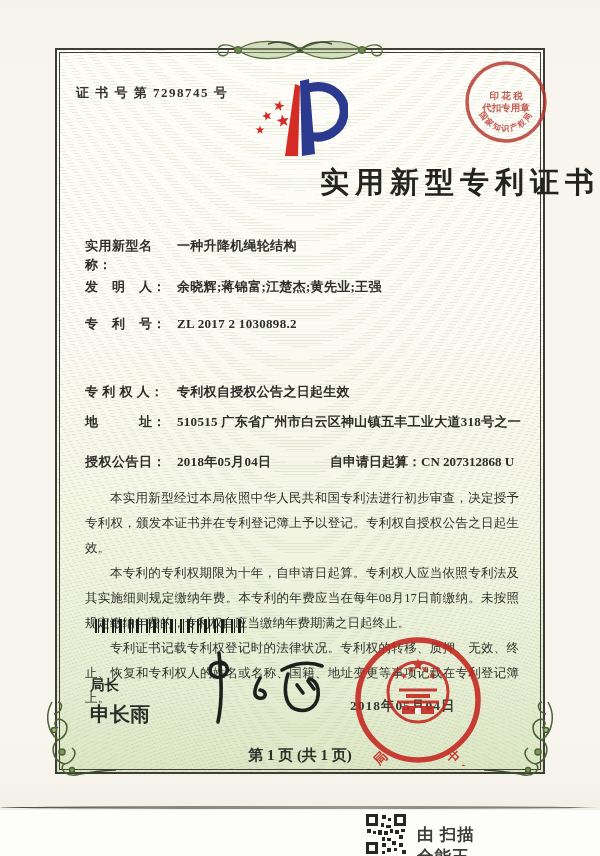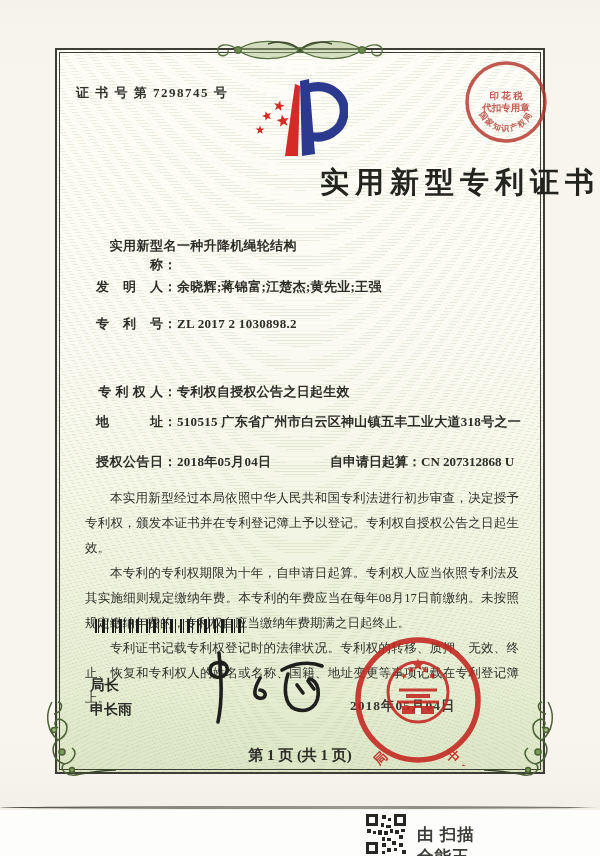--- a/index.html
+++ b/index.html
@@ -22,41 +22,41 @@
 
   .cert-no { position:absolute; left:76px; top:84px; font-size:13px; font-weight:bold; letter-spacing:1.5px; color:#33332e; }
 
   .logo { position:absolute; left:252px; top:78px; }
 
   .title { position:absolute; left:0; top:163px; width:600px; text-align:right;
            font-size:29px; font-weight:bold; letter-spacing:6px; color:#23231f; }
 
   .row { position:absolute; left:85px; display:flex; align-items:flex-start;
          font-size:13px; font-weight:bold; color:#2e2e29; line-height:19px; }
-  .row .lbl { flex:0 0 92px; letter-spacing:.5px;text-align:right; }
+  .row .lbl { flex:0 0 92px; letter-spacing:.5px; }
   .row .val { letter-spacing:.3px; }
   .r0{top:236px} .r1{top:277px} .r2{top:314px} .r3{top:347px} .r4{top:382px}
   .r5{top:412px} .r5 .val{max-width:356px}
   .r6{top:452px}
   .row-right { position:absolute; left:330px; top:452px; display:flex;
                font-size:13px; font-weight:bold; color:#2e2e29; line-height:19px; }
 
   .paras { position:absolute; left:85px; top:486px; width:434px;
            font-size:12.5px; line-height:25px; text-align:justify; color:#30302b; }
   .paras p { text-indent:2em; }
 
   .barcode { position:absolute; left:95px; top:619px; width:151px; height:14px;
              background:repeating-linear-gradient(90deg,
                #1d1d1b 0 2px, transparent 2px 3px,
                #1d1d1b 3px 4px, transparent 4px 7px,
                #1d1d1b 7px 10px, transparent 10px 12px,
                #1d1d1b 12px 13px, transparent 13px 17px); }
 
   .director-label { position:absolute; left:90px; top:676px; font-size:14.5px; font-weight:bold; font-family:"Liberation Sans","DejaVu Sans",sans-serif; }
-  .director-name  { position:absolute; left:90px; top:701px; font-size:14px; font-weight:bold; font-family:"Liberation Sans","DejaVu Sans",sans-serif; }
+  .director-name  { position:absolute; left:90px; top:701px; font-size:20px; font-weight:bold; font-family:"Liberation Sans","DejaVu Sans",sans-serif; }
 
   .signature { position:absolute; left:192px; top:648px; }
 
   .seal-date { position:absolute; left:350px; top:697px; z-index:1;
                font-size:13.5px; font-weight:bold; letter-spacing:1px; color:#3a3a35; }
   .grant-seal { position:absolute; left:352px; top:634px; z-index:2; opacity:.88; }
 
   .page-info { position:absolute; left:0; top:746px; width:600px; text-align:center;
                font-size:15px; font-weight:bold; color:#2e2e29; }
 

